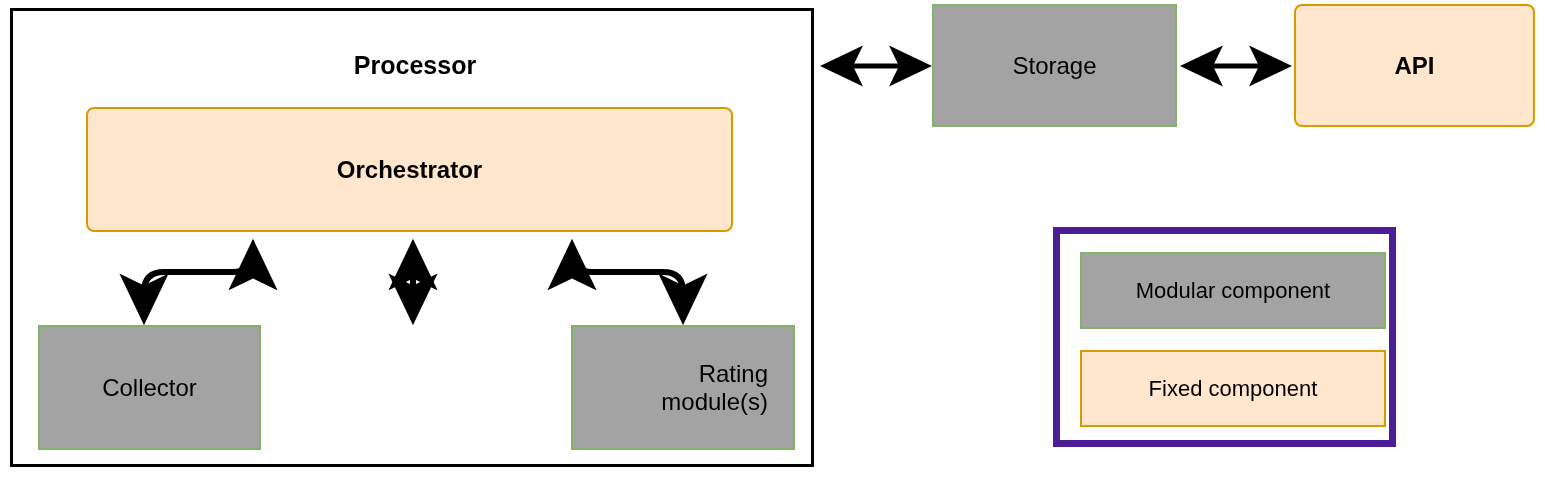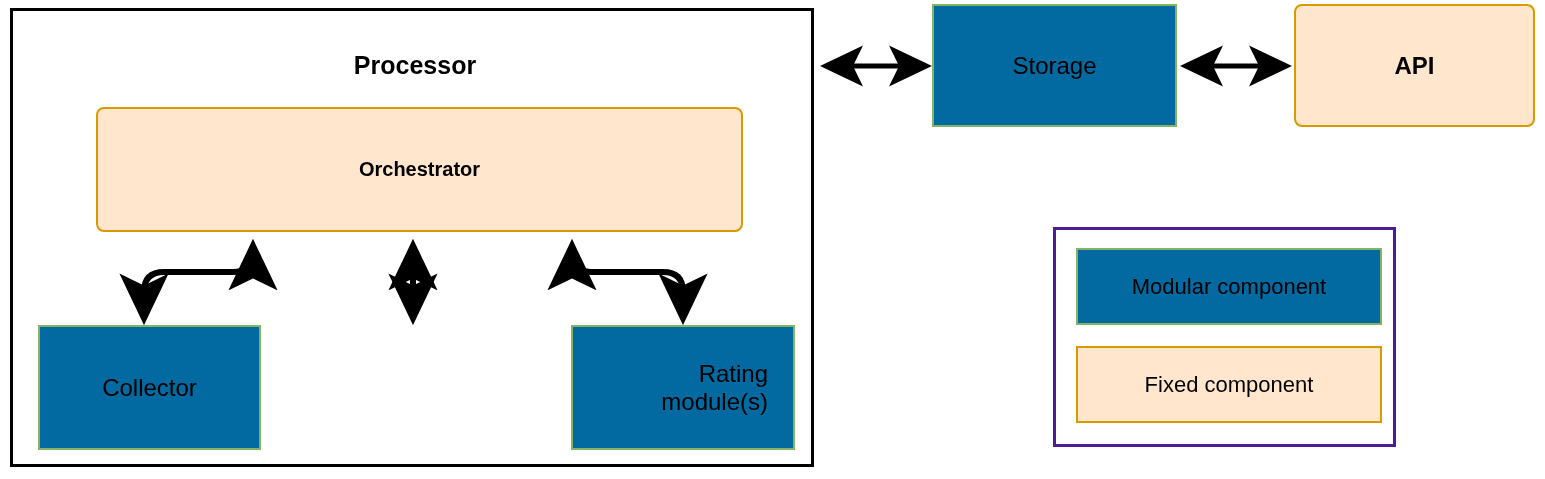--- a/index.html
+++ b/index.html
@@ -27,29 +27,29 @@
     text-align: center;
     line-height: 1.15;
     color: #000000;
   }
   .container-box {
     border: 3px solid #000000;
     background: #ffffff;
     display: block;
   }
   .green {
-    background: #0369a1;
+    background: #a3a3a3;
     border: 2px solid #82b366;
   }
   .orange {
     background: #ffe6cc;
     border: 2px solid #d79b00;
   }
   .legend-frame {
-    border: 3px solid #4c1d95;
+    border: 7px solid #4c1d95;
     background: #ffffff;
     display: block;
   }
   .lbl-bold { font-weight: bold; border-radius: 8px; }
   .title-label {
     position: absolute;
     text-align: center;
     color: #000000;
     font-weight: bold;
   }
@@ -64,21 +64,21 @@
 </style>
 </head>
 <body>
 
 <div id="canvas">
 
   <div class="box container-box" style="left:10px; top:8px; width:804px; height:459px;">
     <div class="title-label" style="left:0; top:40px; width:804px; font-size:25px;">Processor</div>
   </div>
 
-  <div class="box orange lbl-bold" style="left:96px; top:107px; width:647px; height:125px; font-size:20px;text-align:center;">
+  <div class="box orange lbl-bold" style="left:86px; top:107px; width:647px; height:125px; font-size:24px;text-align:center;">
     <span>Orchestrator</span>
   </div>
 
   <div class="box green" style="left:38px; top:325px; width:223px; height:125px; font-size:24px;">
     <span>Collector</span>
   </div>
 
 
   <div class="box green" style="left:571px; top:325px; width:224px; height:125px; font-size:24px;text-align:right;">
     <span style="display:block; max-width:170px;">Rating module(s)</span>

